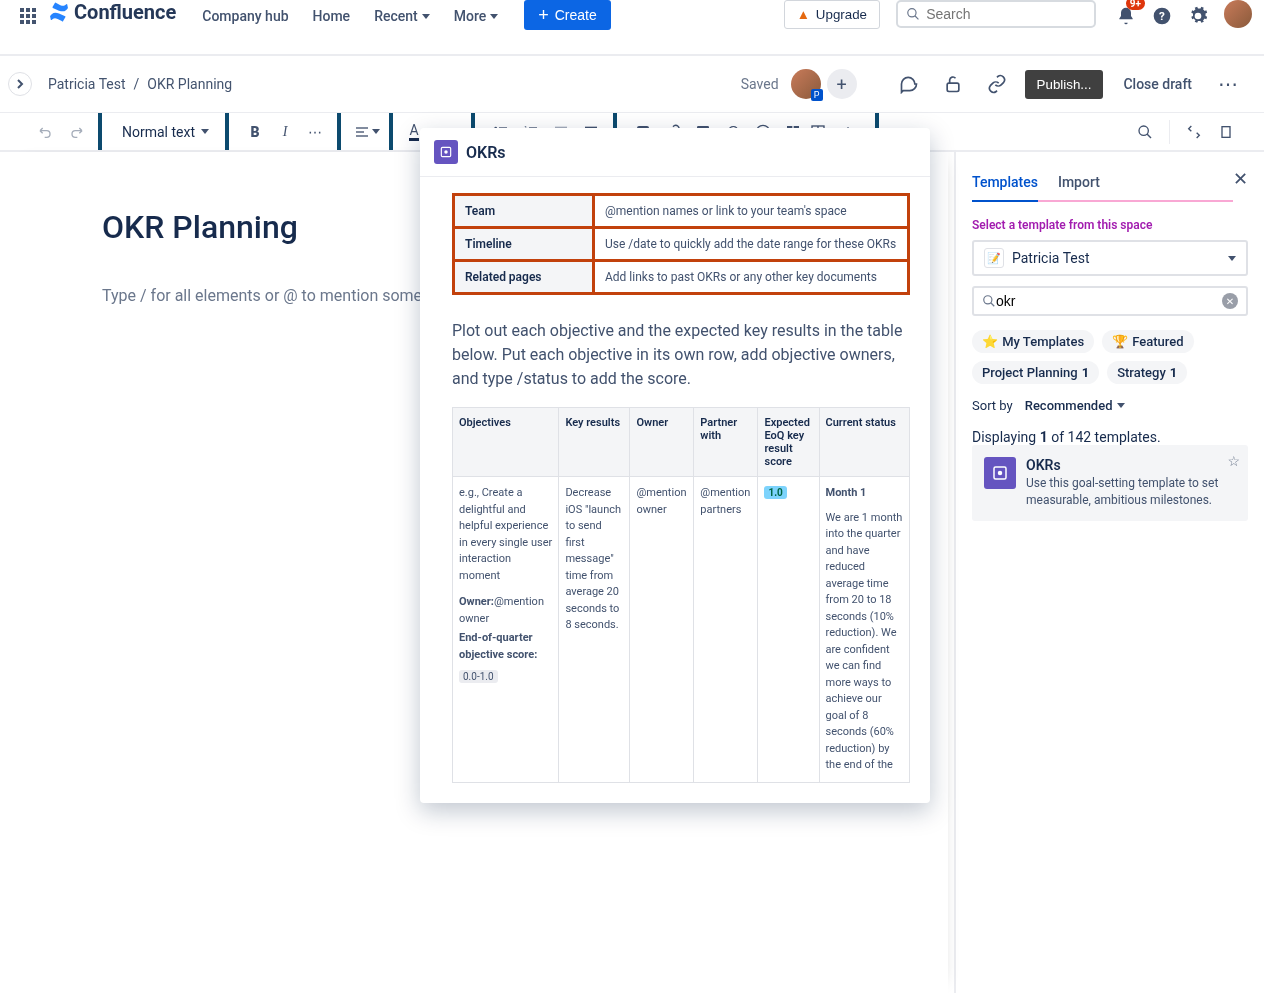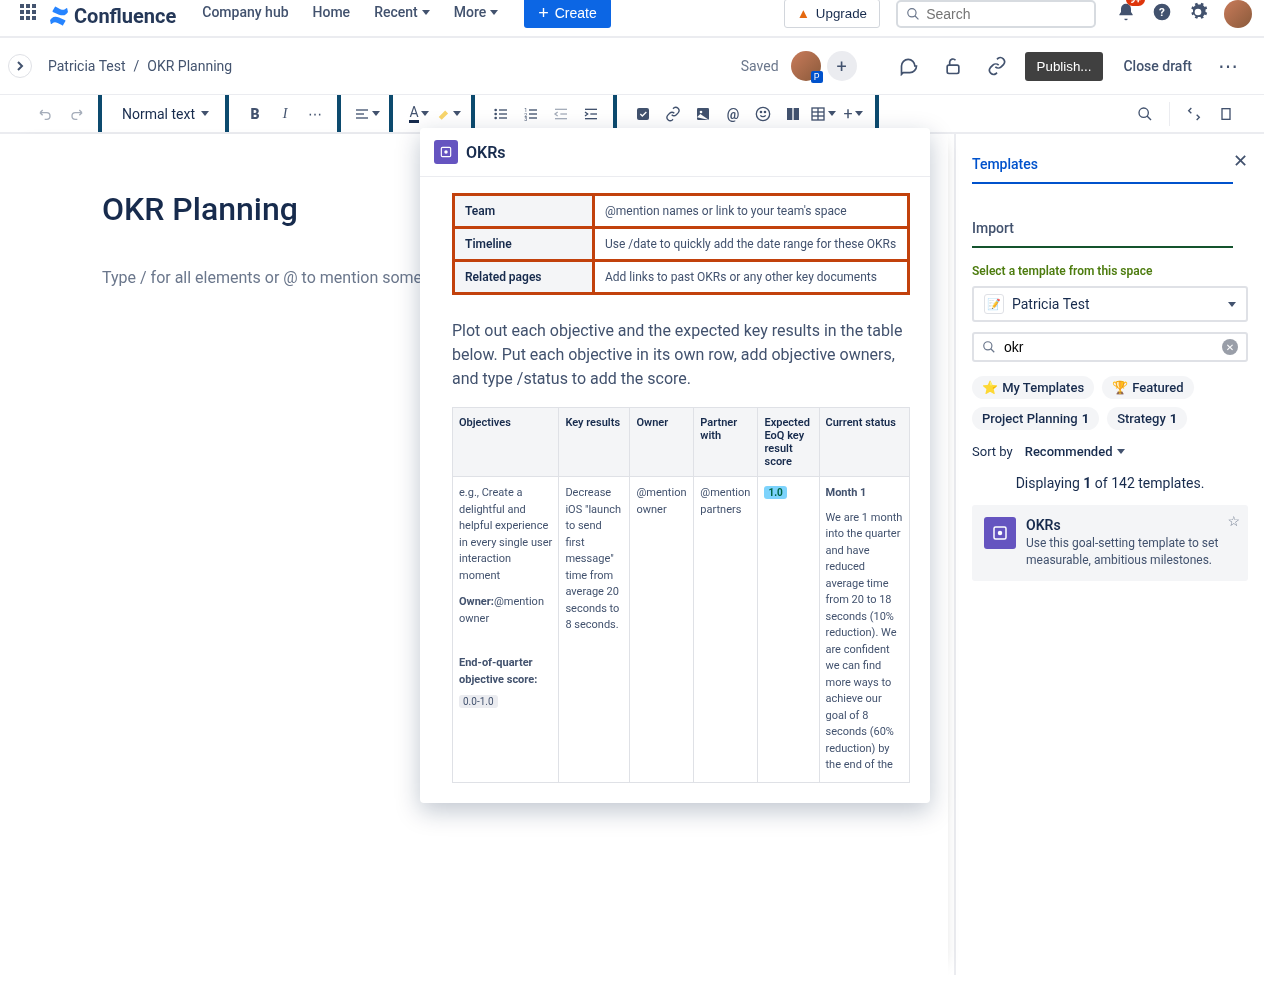--- a/index.html
+++ b/index.html
@@ -1,17 +1,17 @@
 <!DOCTYPE html>
 <html><head>
 <meta charset="utf-8">
 <style>
 * { box-sizing: border-box; margin: 0; padding: 0; }
 body { font-family: -apple-system, BlinkMacSystemFont, "Segoe UI", Roboto, sans-serif; font-size: 14px; color: #172B4D; background: #fff; overflow: hidden; }
-.top-nav { height: 38px; display: flex; align-items: flex-end; padding: 8px 12px; border-bottom: 2px solid #ebecf0; gap: 4px; }
+.top-nav { height: 56px; display: flex; align-items: flex-start; padding: 0 12px; border-bottom: 2px solid #ebecf0; gap: 4px; }
 .app-switcher { width: 32px; height: 32px; display:flex; align-items:center; justify-content:center; cursor:pointer; border-radius:3px; }
 .grid-icon { display:grid; grid-template-columns: repeat(3,4px); grid-template-rows: repeat(3,4px); gap:2px; }
 .grid-icon span { background:#44546f; width:4px; height:4px; }
 .logo { display:flex; align-items:center; gap:4px; font-weight:700; color:#253858; font-size:20px; margin-right:12px; cursor:pointer; }
 .nav-link { padding: 8px 10px; color:#42526E; font-weight:500; cursor:pointer; border-radius:3px; display:flex; align-items:center; gap:4px; }
 .chevron-down { width:0; height:0; border-left:4px solid transparent; border-right:4px solid transparent; border-top:5px solid #42526E; }
 .create-btn { background:#0C66E4; color:#fff; border:none; padding:6px 14px; border-radius:3px; font-weight:500; font-size:14px; display:flex; align-items:center; gap:6px; cursor:pointer; margin-left:12px; }
 .nav-spacer { flex:1; }
 .upgrade-btn { border:1px solid #d2d6dc; background:#fff; padding:6px 12px; border-radius:3px; display:flex; gap:6px; align-items:center; font-weight:500; color:#172B4D; cursor:pointer; margin-right:12px; }
 .search-box { width:200px; border:2px solid #d7dbe0; border-radius:5px; padding:4px 8px; display:flex; align-items:center; gap:6px; margin-right:10px; }
@@ -56,35 +56,35 @@
 .meta-table td:first-child { background:#F4F5F7; font-weight:600; color:#172B4D; width:140px; }
 .instruction-text { font-size:16px; line-height:1.5; margin-bottom:16px; }
 .okr-table { width:100%; border-collapse:collapse; font-size:11px; }
 .okr-table th { background:#F4F5F7; border:1px solid #dfe1e6; padding:8px 6px; text-align:left; font-weight:600; color:#172B4D; vertical-align:top; }
 .okr-table td { border:1px solid #dfe1e6; padding:8px 6px; vertical-align:top; line-height:1.5; }
 .score-badge { background:#7dd3fc; color:#006644; font-weight:700; padding:1px 4px; border-radius:3px; font-size:10px; }
 .range-badge { background:#ebecf0; color:#42526E; padding:1px 4px; border-radius:3px; font-size:10px; }
 
 .right-panel { width:310px; border-left:2px solid #ebecf0; padding:16px 16px; background:#fff; overflow-y:auto; }
 .panel-close { float:right; cursor:pointer; font-size:18px; color:#42526E; }
-.tabs { display:flex; gap:32px; border-bottom:2px solid #14532d; margin-bottom:16px;flex-direction:column; }
+.tabs { display:flex; gap:20px; border-bottom:2px solid #f9a8d4; margin-bottom:16px; }
 .tab { padding:6px 0 10px; cursor:pointer; color:#42526E; font-weight:500; }
 .tab.active { color:#0052CC; border-bottom:2px solid #0052CC; margin-bottom:-2px; }
-.panel-label { font-size:12px; font-weight:600; color:#4d7c0f; margin-bottom:8px; }
+.panel-label { font-size:12px; font-weight:600; color:#a21caf; margin-bottom:8px; }
 .space-select { border:2px solid #dfe1e6; border-radius:3px; padding:6px 10px; display:flex; align-items:center; gap:8px; margin-bottom:10px; cursor:pointer; }
 .space-icon { width:20px; height:20px; background:#fff; border:1px solid #dfe1e6; border-radius:3px; display:flex; align-items:center; justify-content:center; font-size:11px; }
-.template-search { border:2px solid #dfe1e6; border-radius:3px; padding:5px 8px; display:flex; align-items:center; gap:8px; margin-bottom:14px; }
+.template-search { border:2px solid #dfe1e6; border-radius:3px; padding:5px 8px; display:flex; align-items:center; gap:0; margin-bottom:14px; }
 .template-search input { border:none; outline:none; flex:1; font-size:14px; }
 .clear-x { width:16px; height:16px; background:#999ea8; border-radius:50%; color:#fff; font-size:10px; display:flex; align-items:center; justify-content:center; cursor:pointer; }
 .chips { display:flex; flex-wrap:wrap; gap:8px; margin-bottom:14px; }
 .chip { background:#F4F5F7; padding:4px 10px; border-radius:14px; font-size:13px; font-weight:500; display:flex; align-items:center; gap:4px; cursor:pointer; }
 .chip .count { font-weight:700; }
 .sort-row { display:flex; align-items:center; gap:12px; margin-bottom:16px; font-size:13px; }
 .sort-dropdown { font-weight:500; cursor:pointer; display:flex; align-items:center; gap:4px; }
-.result-count { font-size:14px; margin-bottom:14px;text-align:center; }
+.result-count { font-size:14px; margin-bottom:0; }
 .template-card { background:#F4F5F7; border-radius:3px; padding:12px; display:flex; gap:10px; cursor:pointer; position:relative; }
 .card-icon { width:32px; height:32px; background:#6554C0; border-radius:3px; flex-shrink:0; display:flex; align-items:center; justify-content:center; color:#fff; }
 .card-title { font-weight:600; font-size:14px; margin-bottom:2px; color:#172B4D; }
 .card-desc { font-size:12px; color:#42526E; line-height:1.4; }
 .star-btn { position:absolute; top:8px; right:8px; color:#6B778C; cursor:pointer; }
 
 svg { display:block; }
 </style>
 </head>
 <body>
@@ -460,21 +460,21 @@
         <th>Partner with</th>
         <th>Expected EoQ key result score</th>
         <th>Current status</th>
       </tr>
         </thead>
       <tbody>
           <tr>
         <td>
           <span>e.g., Create a delightful and helpful experience in every single user interaction moment</span>
           <p style="margin-top:10px"><b>Owner:</b><span>@mention owner</span></p>
-          <p style="margin-top:28px"><b>End-of-quarter objective score:</b></p>
+          <p style="margin-top:3px"><b>End-of-quarter objective score:</b></p>
           <p style="margin-top:6px"><span class="range-badge">0.0-1.0</span></p>
         </td>
         <td>Decrease iOS "launch to send first message" time from average 20 seconds to 8 seconds.</td>
         <td>@mention owner</td>
         <td>@mention partners</td>
         <td><span class="score-badge">1.0</span></td>
         <td>
           <b>Month 1</b>
           <p style="margin-top:8px">We are 1 month into the quarter and have reduced average time from 20 to 18 seconds (10% reduction). We are confident we can find more ways to achieve our goal of 8 seconds (60% reduction) by the end of the</p>
         </td>

